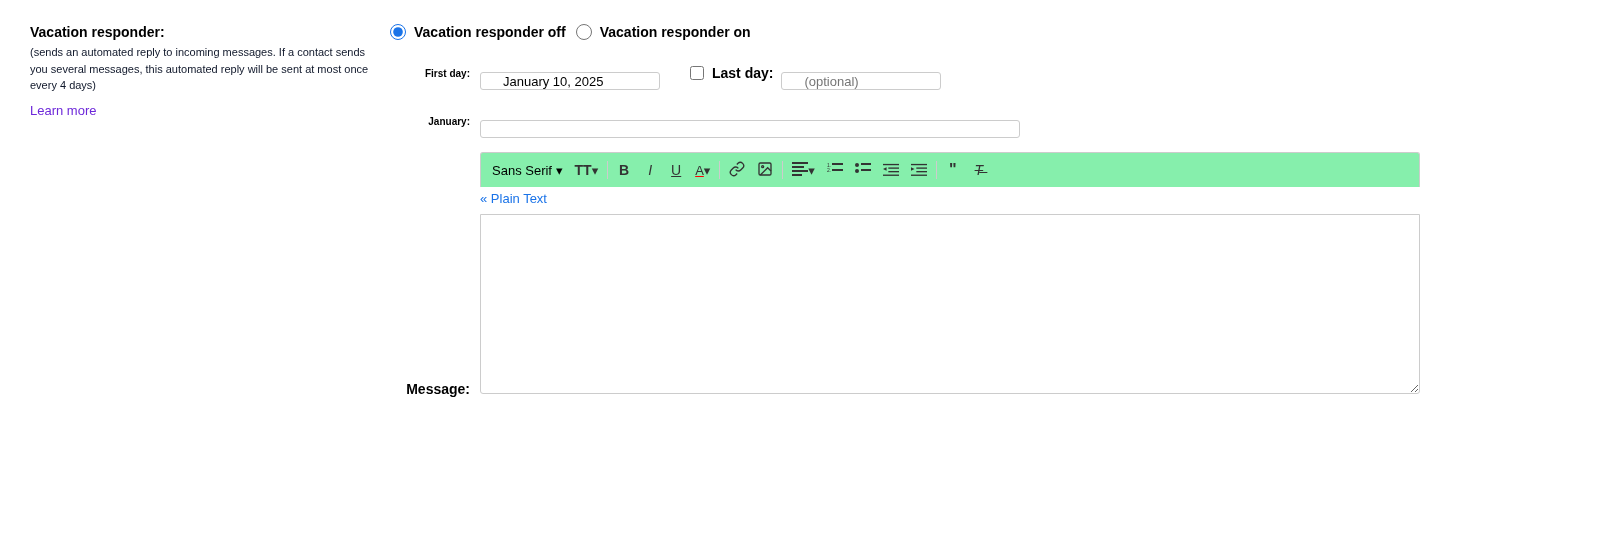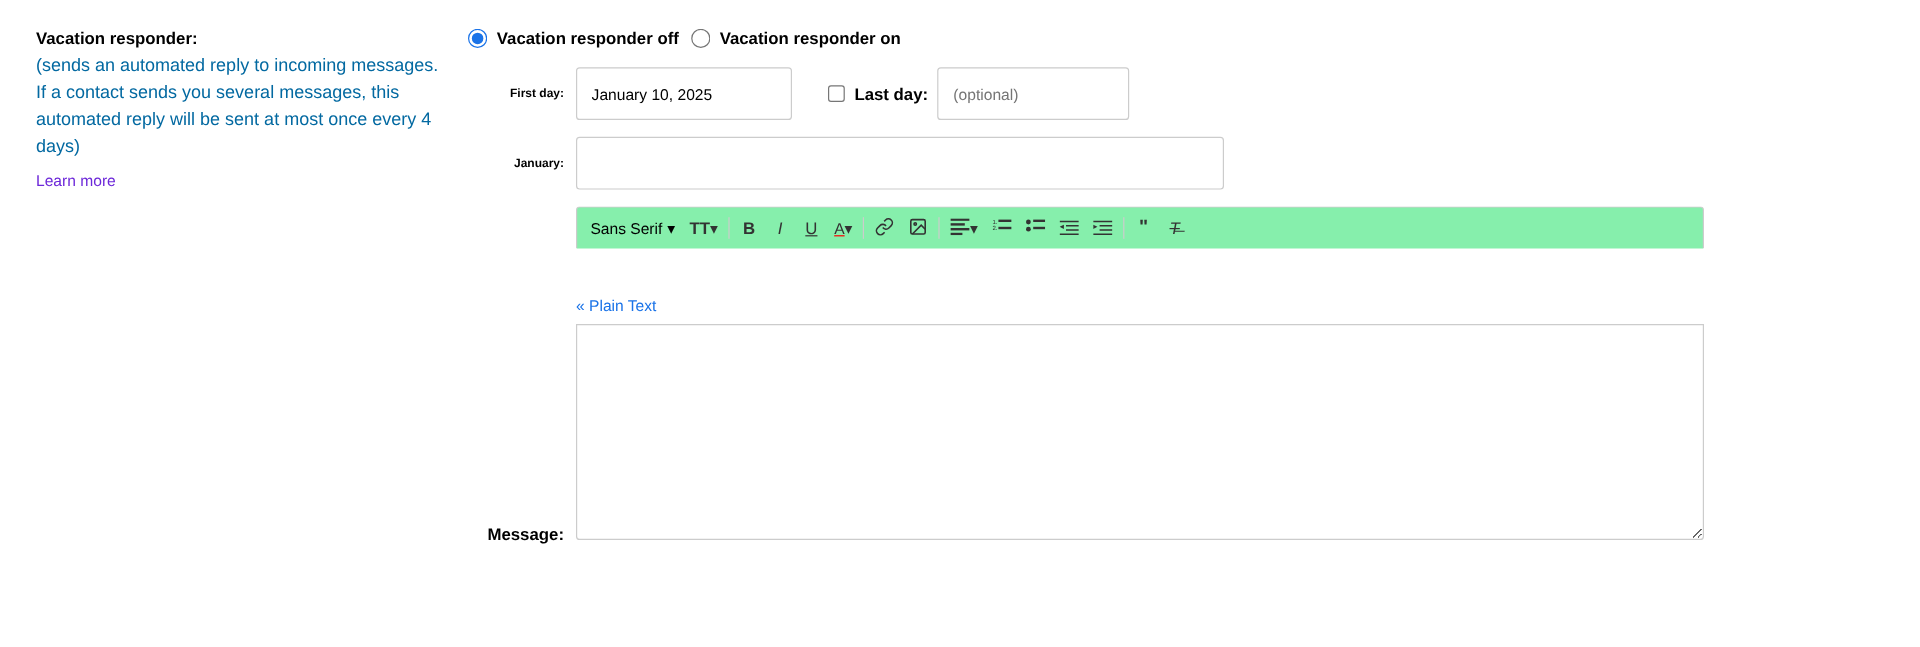--- a/index.html
+++ b/index.html
@@ -20,22 +20,22 @@
       width: 340px;
       flex-shrink: 0;
       padding-top: 4px;
     }
     .left-panel .title {
       font-weight: bold;
       font-size: 14px;
       margin-bottom: 4px;
     }
     .left-panel .description {
-      font-size: 15px;
-      color: #0369a1;
+      font-size: 11px;
+      color: #0f172a;
       line-height: 1.5;
       margin-bottom: 8px;
     }
     .left-panel .learn-more {
       color: #6d28d9;
       text-decoration: none;
       font-size: 13px;
       cursor: pointer;
     }
     .right-panel {
@@ -72,24 +72,25 @@
     }
     .form-label {
       font-weight: bold;
       font-size: 10px;
       min-width: 80px;
       text-align: right;
     }
     .form-input {
       border: 1px solid #ccc;
       border-radius: 3px;
-      padding: 5px 12px;
-      font-size: 13px;
-      height: 44px;
+      padding: 5px 22px;
+      font-size: 13px;
+      height: 18px;
       outline: none;
+      margin-top: 16px;
     }
     .first-day-input {
       width: 180px;
     }
     .last-day-wrapper {
       display: flex;
       align-items: center;
       gap: 8px;
       margin-left: 20px;
       justify-content: flex-end;
@@ -170,21 +171,20 @@
       border-radius: 2px;
     }
     .plain-text-link {
       color: #1a73e8;
       text-decoration: none;
       font-size: 13px;
       cursor: pointer;
       display: block;
       margin-bottom: 4px;
       padding: 4px 0;
-      margin-top: 36px;
     }
     .message-textarea {
       width: 100%;
       height: 180px;
       border: 1px solid #ccc;
       border-radius: 0 0 3px 3px;
       padding: 8px;
       font-size: 13px;
       resize: vertical;
       outline: none;

